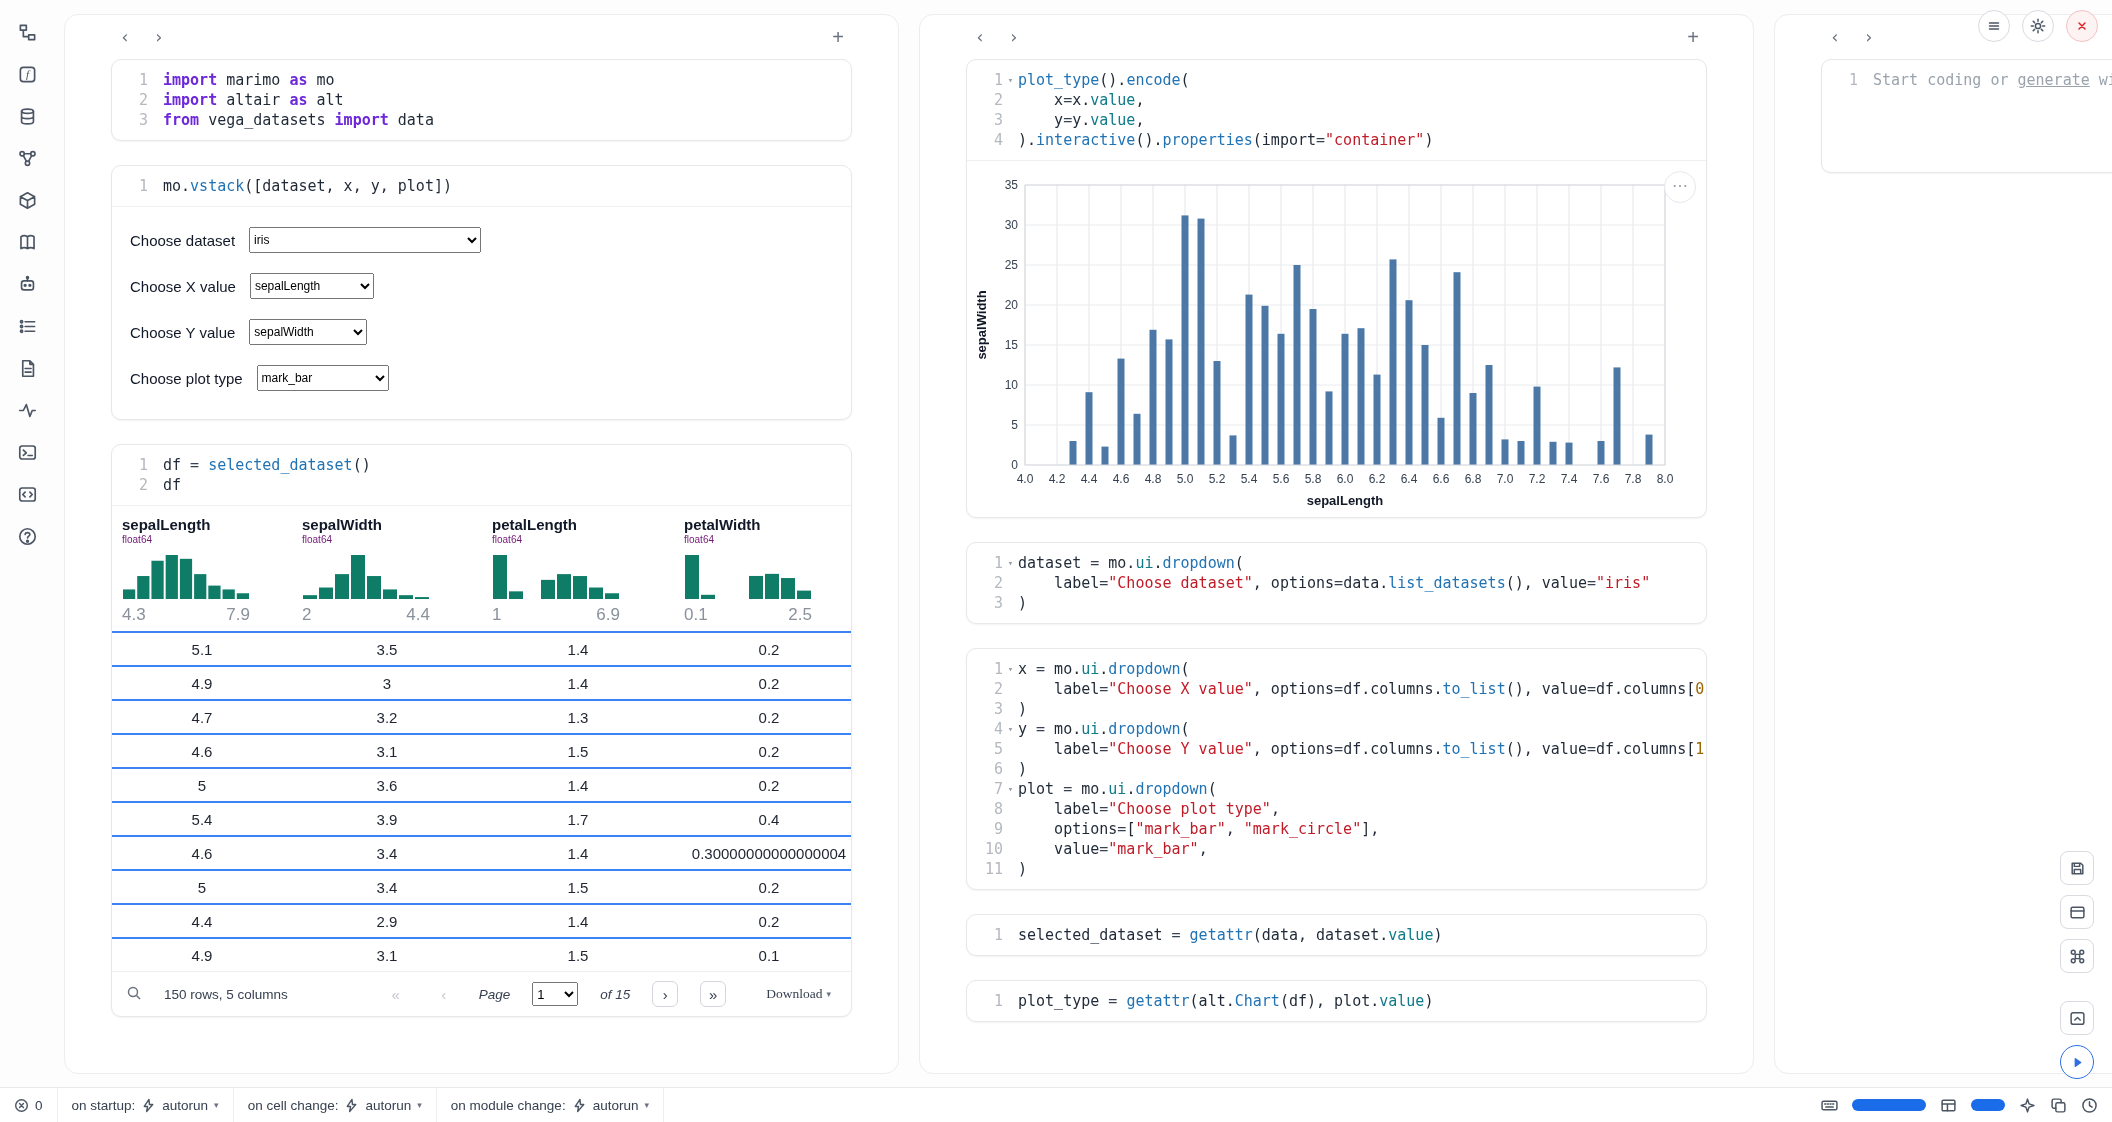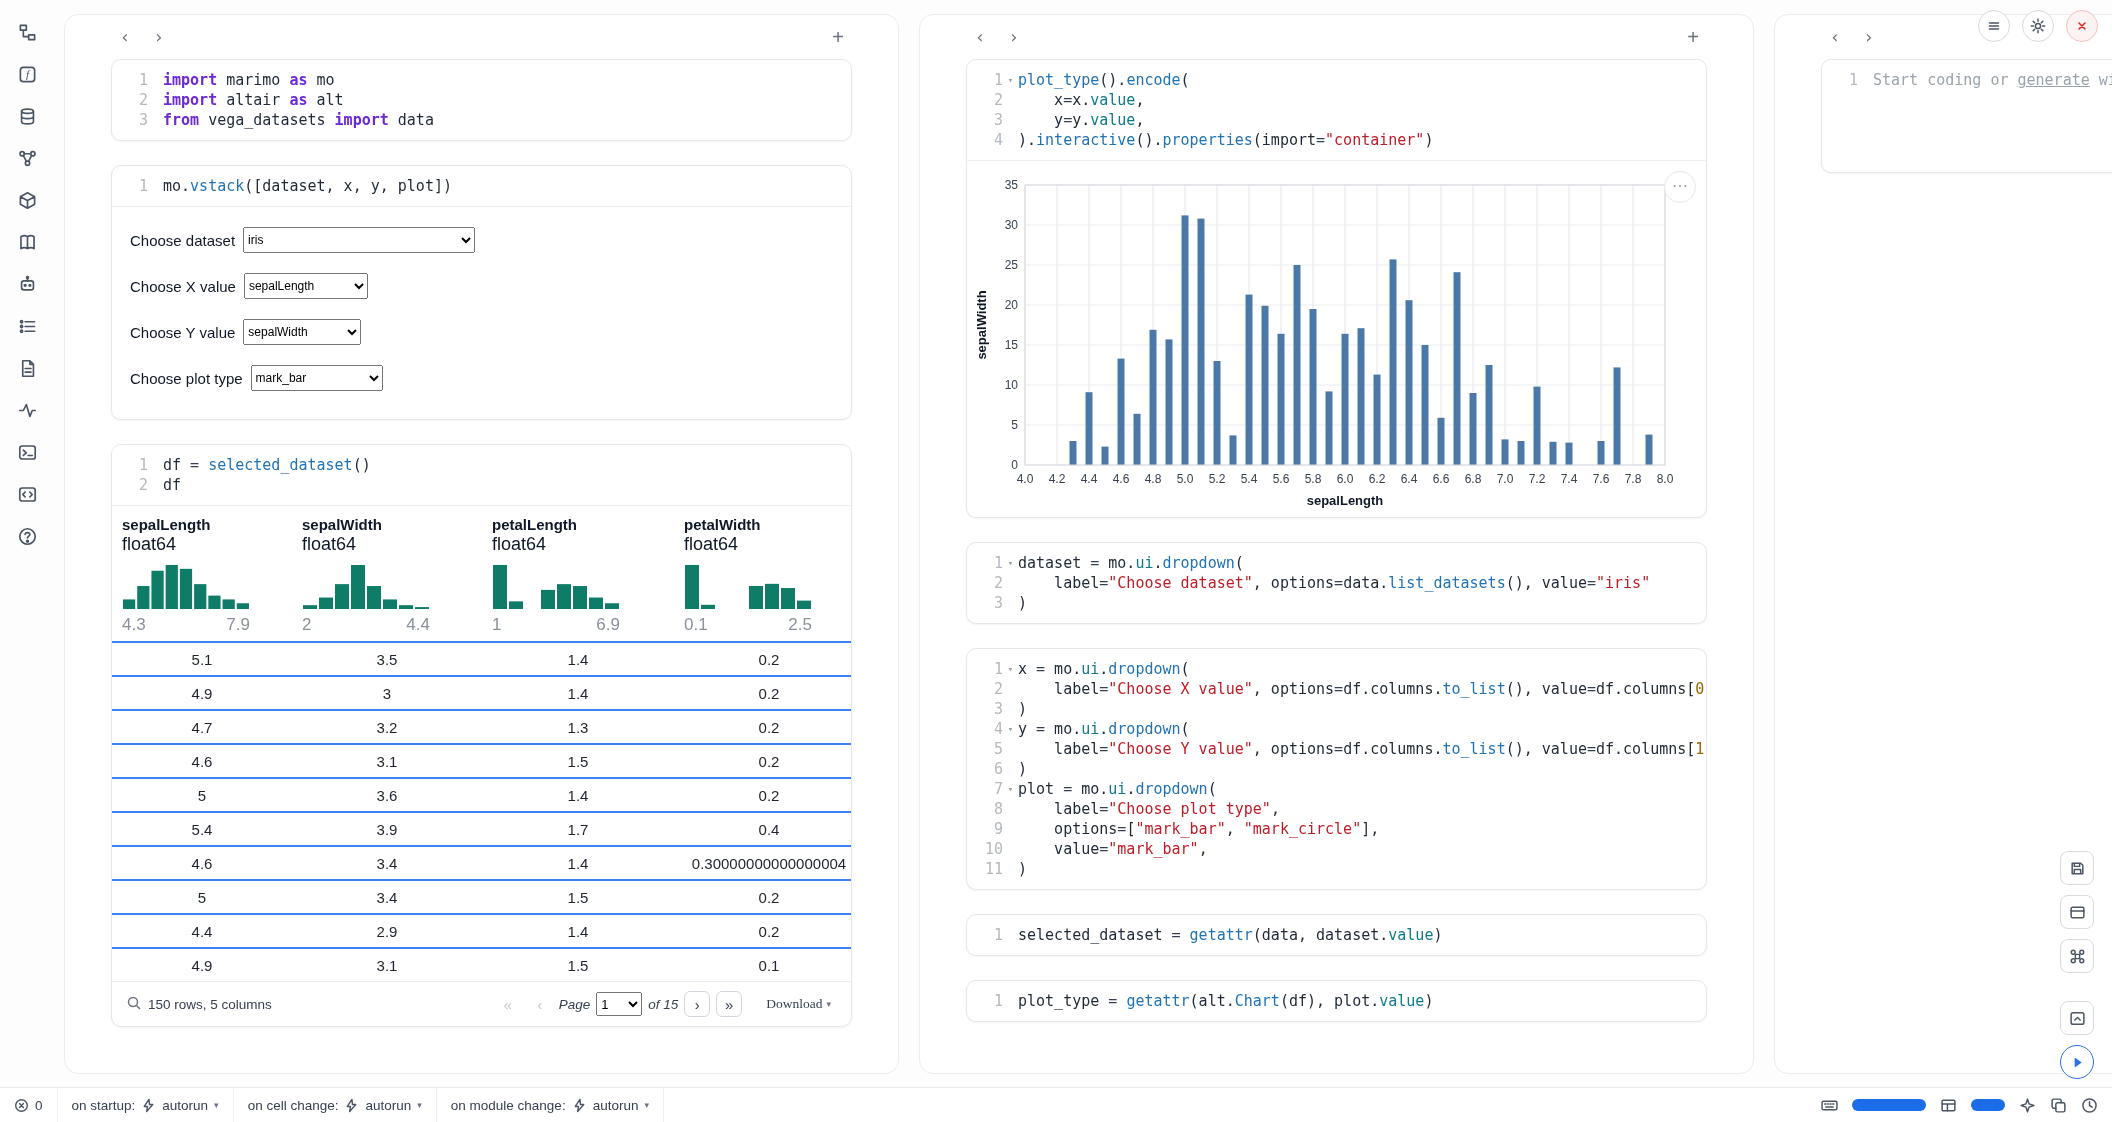--- a/index.html
+++ b/index.html
@@ -24,33 +24,33 @@
   .kw{color:#6d28d9;font-weight:600;}
   .fn{color:#2173b4;}
   .prop{color:#0f7b8a;}
   .str{color:#c01c28;}
   .num{color:#9a6700;}
   .op{color:#374151;}
   .pl{color:#1f2937;}
   .output{border-top:1px solid #eef0f2;position:relative;}
   
   .form-output{padding:12px 18px 8px;}
-  .form-row{display:flex;align-items:center;gap:8px;margin:8px 0 20px;font-size:15px;color:#111827;}
+  .form-row{display:flex;align-items:center;gap:14px;margin:8px 0 20px;font-size:15px;color:#111827;}
   .form-row select{font-family:"Liberation Sans",sans-serif;font-size:12px;height:26px;}
   
   .df-output{padding:0;}
   .df-table{width:100%;border-collapse:collapse;table-layout:fixed;font-size:15px;}
   .df-table th{text-align:left;font-weight:400;padding:10px 10px 6px;vertical-align:top;overflow:hidden;white-space:nowrap;}
   .col-name{font-weight:700;color:#111827;font-size:15px;}
-  .col-type{color:#0f172a;font-size:18px;margin:1px 0 8px;}
+  .col-type{color:#701a75;font-size:10px;margin:1px 0 8px;}
   .minmax{display:flex;justify-content:space-between;color:#8a919c;font-size:17px;margin-top:3px;}
   .col-extra{color:#8a919c;font-size:12px;margin-top:16px;line-height:16px;}
   .df-table td{border-top:2px solid #3b82f6;padding:7.5px 10px;overflow:hidden;white-space:nowrap;color:#1f2430;text-align:center;}
   .c0{width:160px}.c1{width:170px}.c2{width:172px}.c3{width:170px}
-  .df-footer{display:flex;align-items:center;border-top:1px solid #edeff2;padding:9px 14px;font-size:13.5px;color:#374151;gap:6px;justify-content:flex-end;}
+  .df-footer{display:flex;align-items:center;border-top:1px solid #edeff2;padding:9px 14px;font-size:13.5px;color:#374151;gap:22px;justify-content:flex-end;}
   .df-footer .summary{margin-right:auto;}
   .pg-btn{width:26px;height:26px;display:flex;align-items:center;justify-content:center;background:#fff;border:none;border-radius:6px;font-size:15px;cursor:pointer;color:#c3c7cd;}
   .pg-btn.active{border:1px solid #d3d7dd;color:#374151;}
   .pg-label{color:#374151;font-style:italic;}
   .page-select{width:46px;height:24px;font-size:13px;}
   .download-btn{background:none;border:none;font-size:13.5px;color:#374151;cursor:pointer;display:flex;align-items:center;gap:4px;font-family:Liberation Serif, serif;margin-left:12px;}
   .chev{font-size:9px;color:#6b7280;}
   .search-icon svg{width:16px;height:16px;stroke:#6b7280;fill:none;stroke-width:1.5;}
   
   .chart-wrap{padding:14px 6px 4px;}

